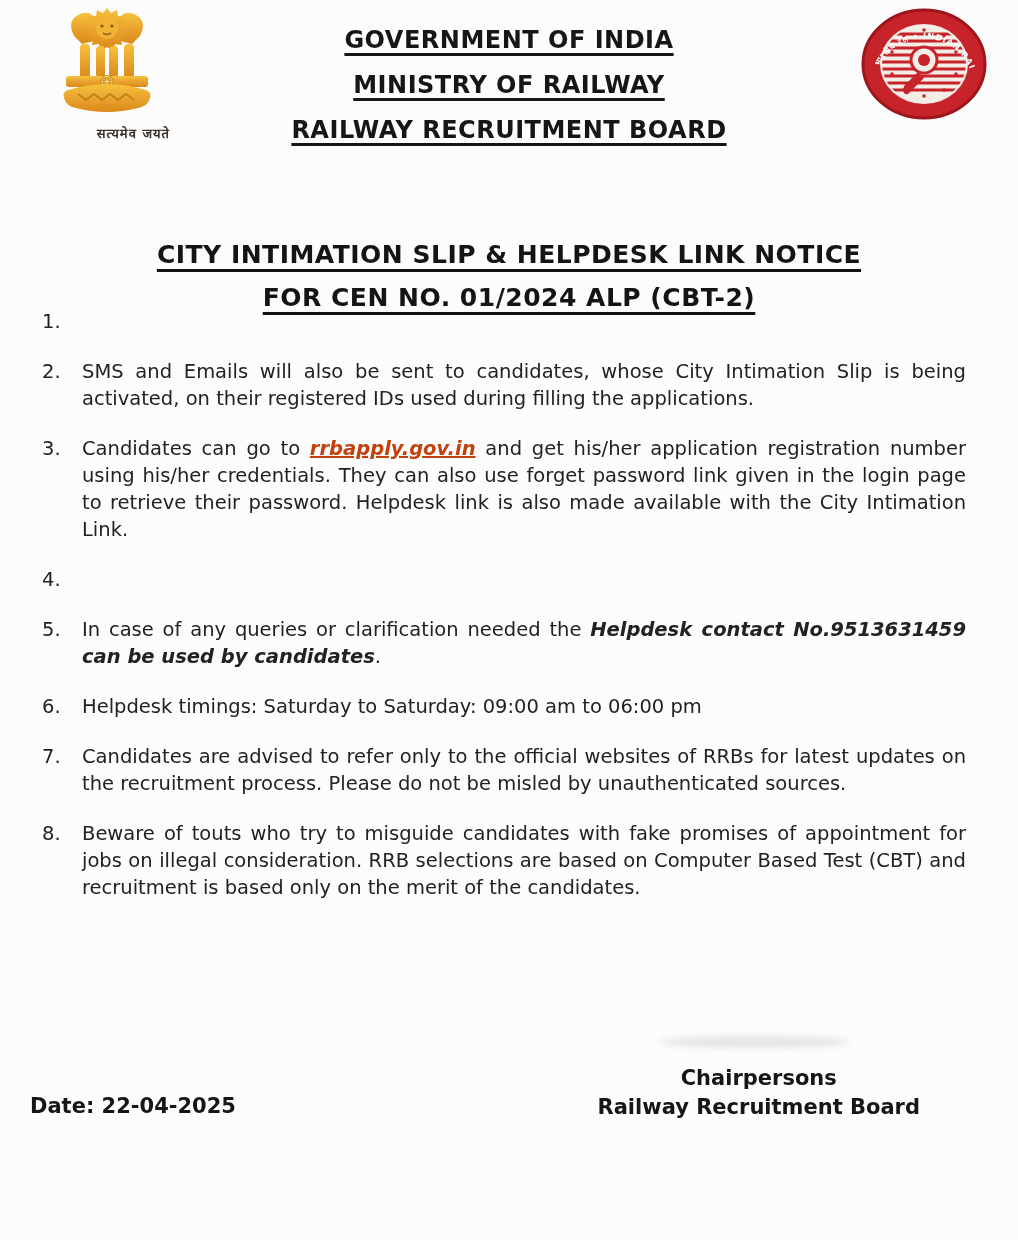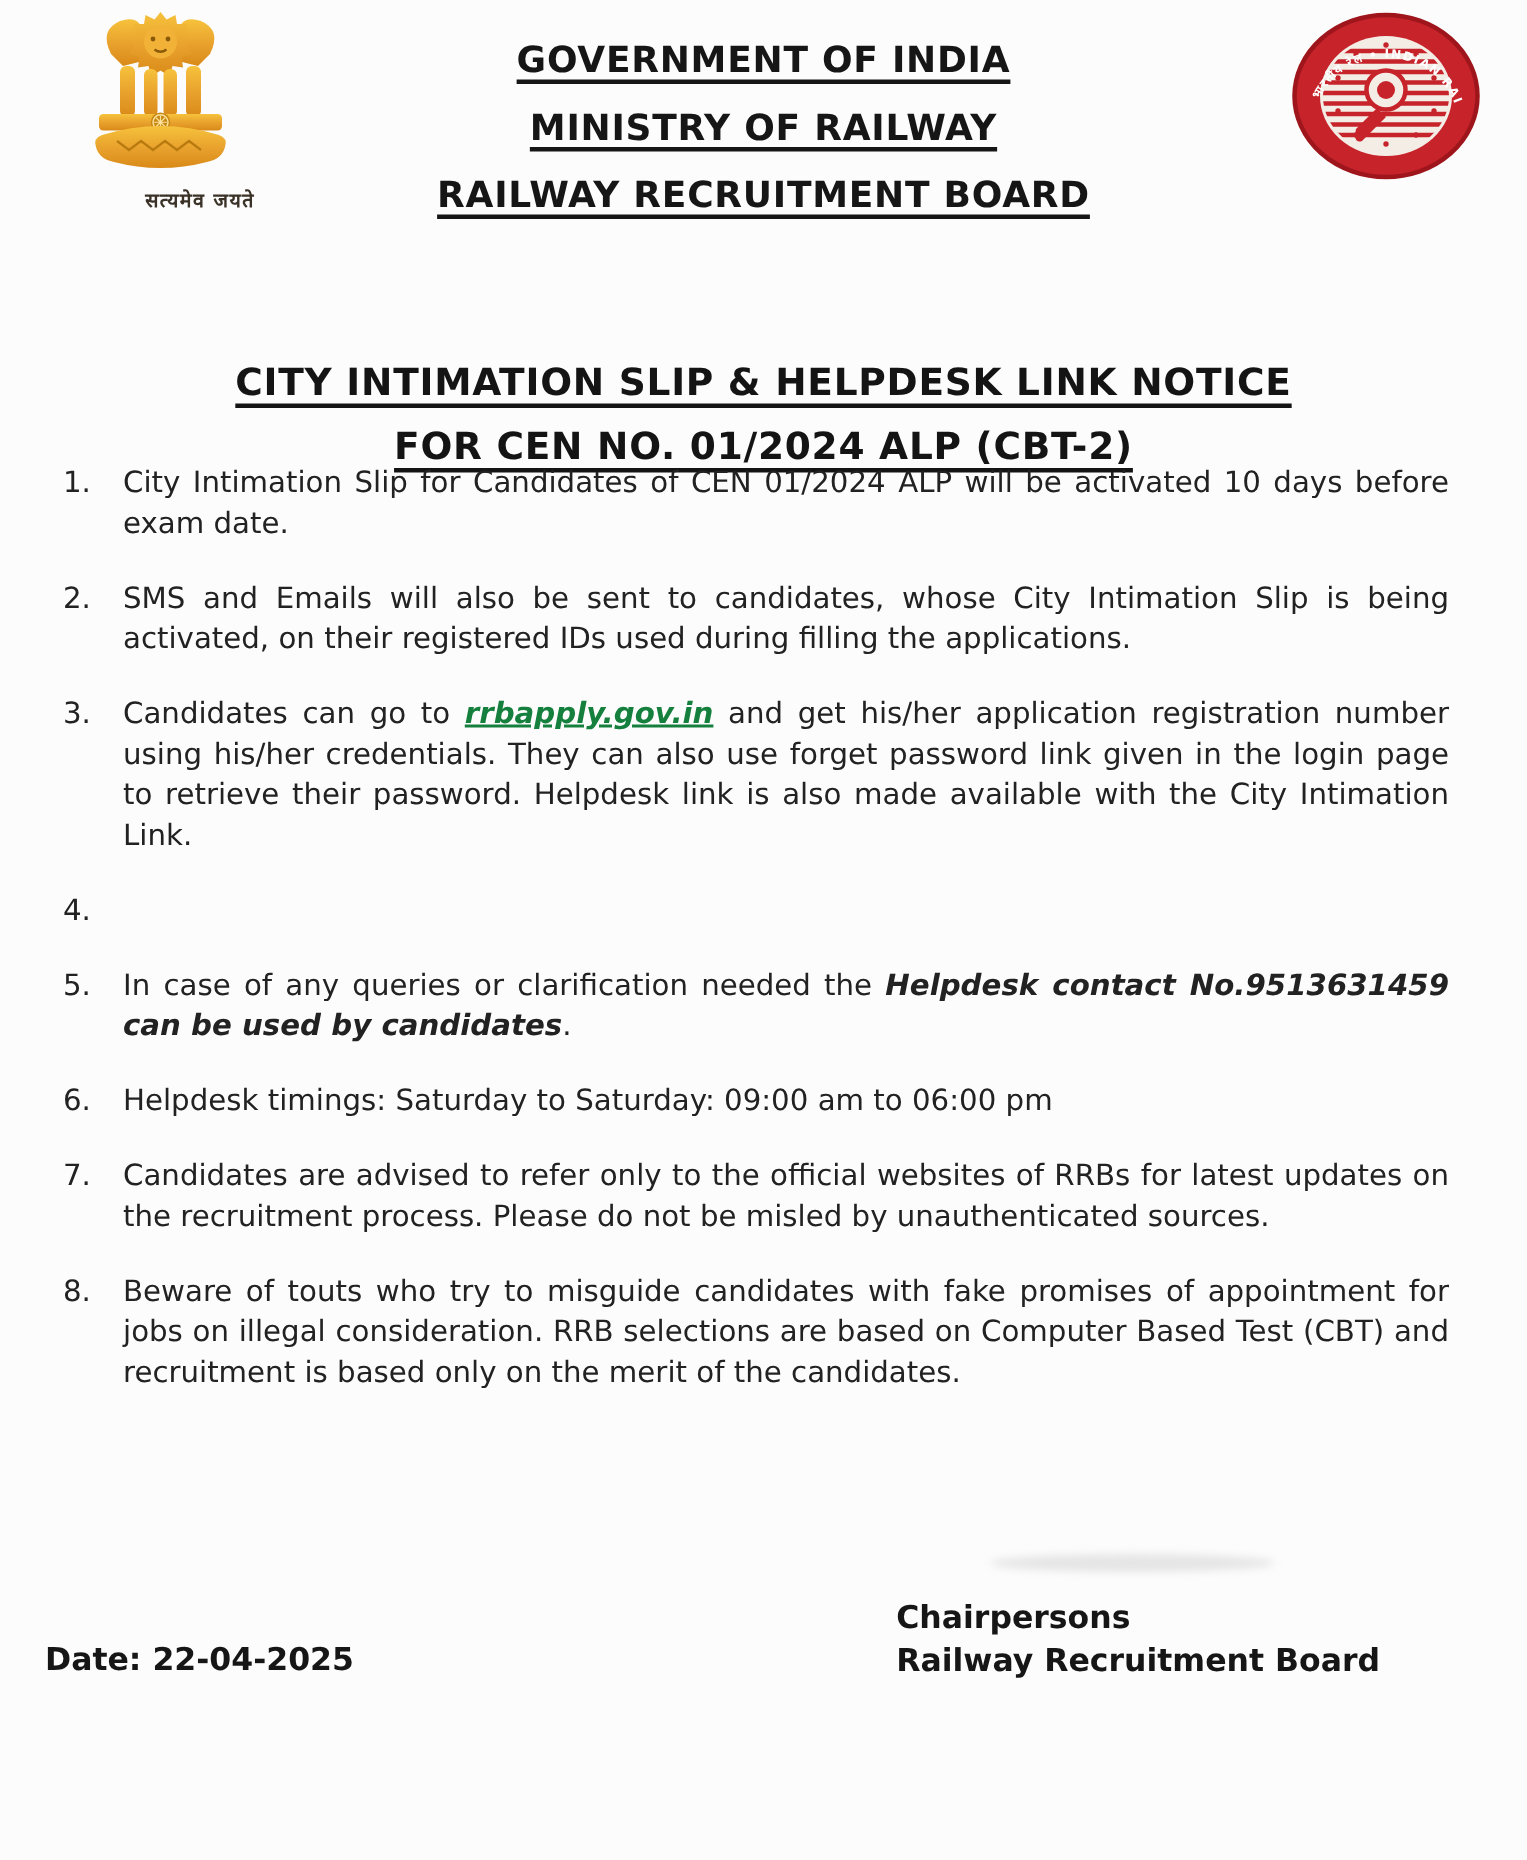--- a/index.html
+++ b/index.html
@@ -59,37 +59,37 @@
   .num {
     flex: 0 0 40px;
     font-size: 19.5px; line-height: 27px; color: #222;
   }
   .txt {
     flex: 1;
     font-size: 19.5px; line-height: 27px; color: #222;
     text-align: justify;
   }
   .txt a.doclink {
-    color: #15803d; font-weight: bold; font-style: italic;
+    color: #c2410c; font-weight: bold; font-style: italic;
     text-decoration: underline; text-decoration-thickness: 2px;
   }
   .txt .emph { font-weight: bold; font-style: italic; }
   
   .footer {
     position: absolute; left: 0; right: 0; top: 1058px;
     padding: 0 30px;
   }
   .signature-smudge {
     position: absolute; left: 660px; top: -22px;
     width: 190px; height: 12px; border-radius: 50%;
     background: #c9c9c9; opacity: 0.45; filter: blur(3px);
   }
   .sign-block {
     position: absolute; right: 98px; top: 6px;
-    text-align: left;
+    text-align: center;
   }
   .sign-line { display: block; font-size: 21px; font-weight: bold; color: #161616; line-height: 29px; }
   .date-line {
     position: absolute; left: 30px; top: 36px;
     font-size: 21px; font-weight: bold; color: #161616;
   }
 </style>
 </head>
 <body>
 
@@ -188,21 +188,20 @@
     <div class="notice-title">
       <span class="t-line">CITY INTIMATION SLIP &amp; HELPDESK LINK NOTICE</span>
       <span class="t-line">FOR CEN NO. 01/2024 ALP (CBT-2)</span>
     </div>
   </div>
 
   <div class="list">
 
     <div class="item">
       <span class="num">1.</span>
-      <p class="txt">City Intimation Slip for Candidates of CEN 01/2024 ALP will be activated 10 days before exam date.</p>
     </div>
 
     <div class="item">
       <span class="num">2.</span>
       <p class="txt">SMS and Emails will also be sent to candidates, whose City Intimation Slip is being activated, on their registered IDs used during filling the applications.</p>
     </div>
 
     <div class="item">
       <span class="num">3.</span>
       <p class="txt"><span>Candidates can go to </span><a href="#" class="doclink">rrbapply.gov.in</a><span> and get his/her application registration number using his/her credentials. They can also use forget password link given in the login page to retrieve their password. Helpdesk link is also made available with the City Intimation Link.</span></p>

